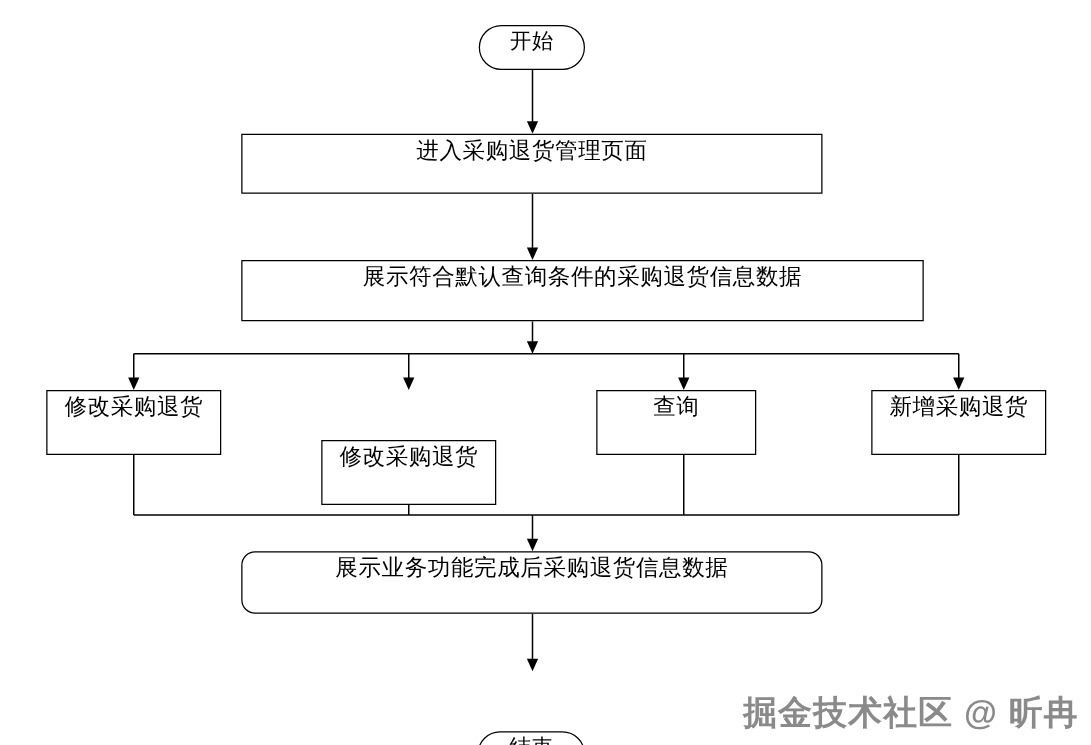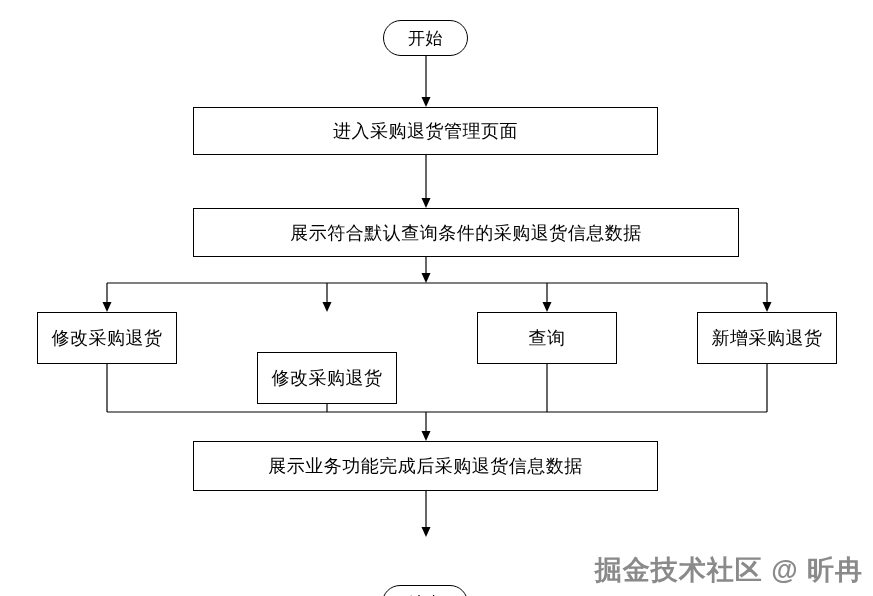--- a/index.html
+++ b/index.html
@@ -30,40 +30,40 @@
   .connectors path.head {
     fill: #000000;
     stroke: none;
   }
   .node {
     position: absolute;
     box-sizing: border-box;
     background: #ffffff;
     border: 1px solid #000000;
     display: flex;
-    align-items: center;
+    align-items: flex-start;
     justify-content: center;
     color: #000000;
     font-size: 18px;
     letter-spacing: 0.5px;
     white-space: nowrap;
     text-align: center;
   }
   .terminator {
     border-radius: 18px;
     font-size: 17px;
   }
   .n-start { left: 383px; top: 20px;  width: 85px;  height: 36px; }
   .n-step1 { left: 193px; top: 107px; width: 465px; height: 48px; }
   .n-step2 { left: 193px; top: 208px; width: 546px; height: 49px; font-family: Liberation Mono, monospace; }
   .n-add    { left: 37px;  top: 312px; width: 140px; height: 52px; }
   .n-modify { left: 257px; top: 312px; width: 140px; height: 52px; margin-top: 40px; }
-  .n-query  { left: 477px; top: 312px; width: 140px; height: 52px; }
+  .n-query  { left: 477px; top: 312px; width: 128px; height: 52px; }
   .n-delete { left: 697px; top: 312px; width: 140px; height: 52px; }
-  .n-step3 { left: 193px; top: 441px; width: 465px; height: 50px; }
+  .n-step3 { left: 193px; top: 441px; width: 465px; height: 50px; border-radius: 11px; }
   .n-end   { left: 382px; top: 537px; width: 86px;  height: 36px; margin-top: 48px; }
   .watermark {
     position: absolute;
     right: 10px;
     bottom: 8px;
     font-size: 27px;
     font-weight: 700;
     letter-spacing: 1px;
     color: #8a8a8a;
     text-shadow: 2px 2px 0 #ffffff, 3px 3px 1px rgba(255,255,255,0.95);

